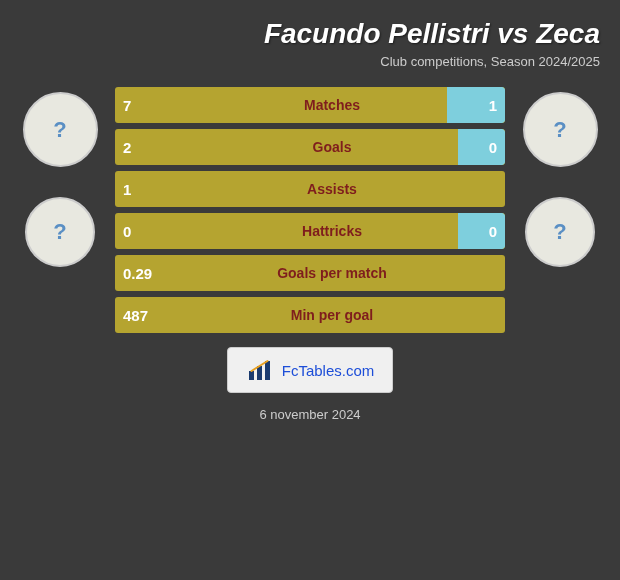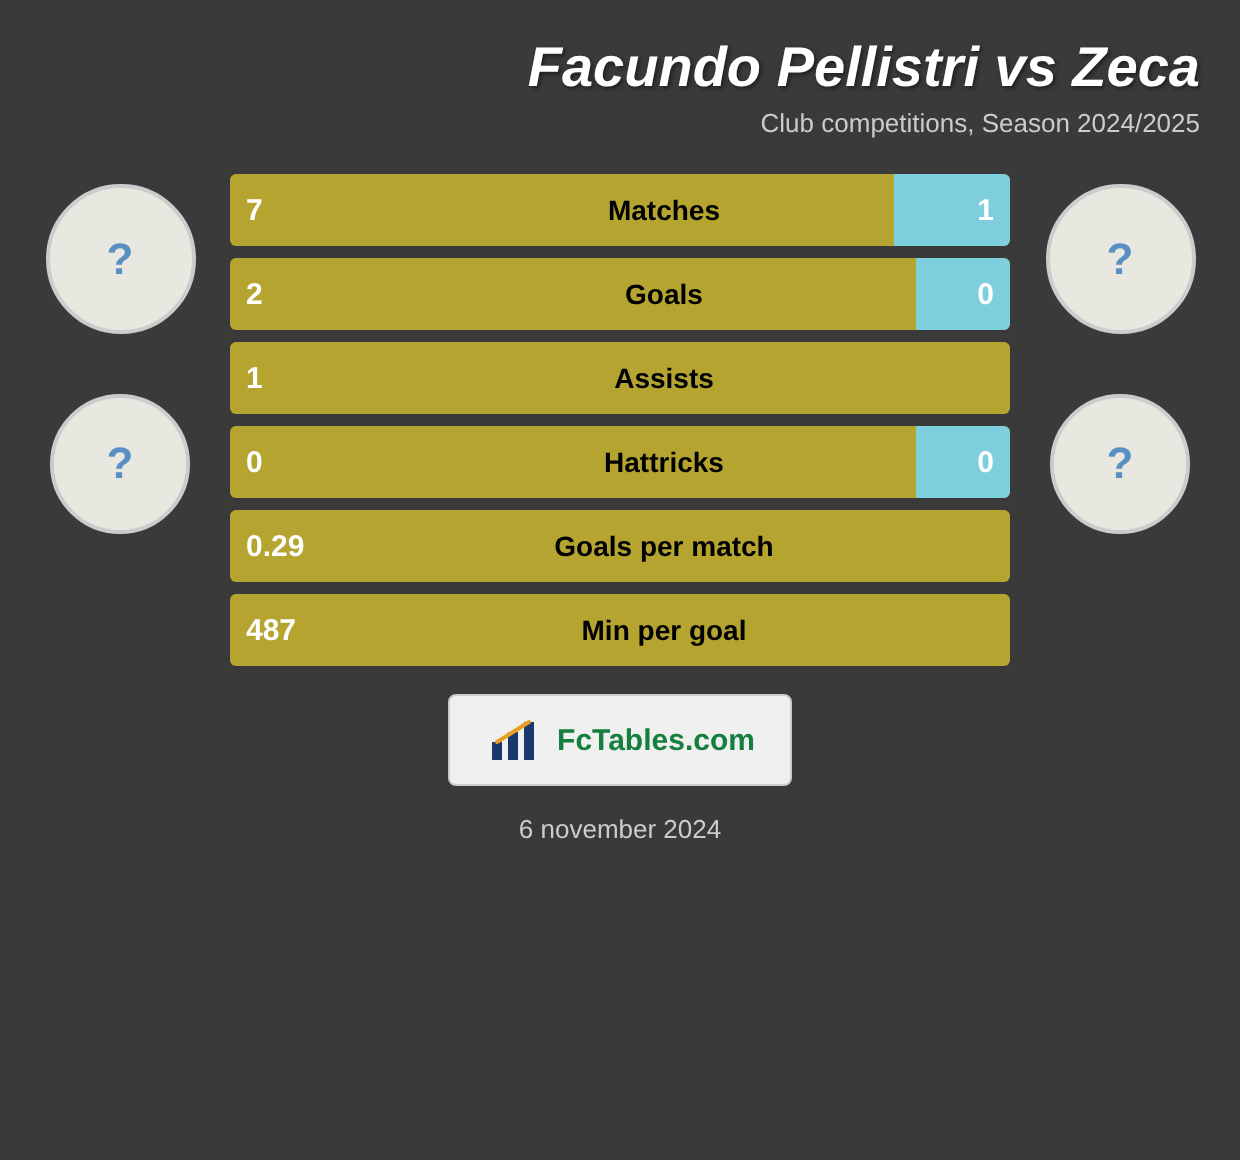--- a/index.html
+++ b/index.html
@@ -124,21 +124,21 @@
       color: #ffffff;
       z-index: 2;
     }
 
     .stat-label {
       position: absolute;
       left: 50%;
       transform: translateX(-50%);
       font-size: 14px;
       font-weight: bold;
-      color: #000000;
+      color: #7f1d1d;
       z-index: 2;
       white-space: nowrap;
       padding-left: 44px;
     }
 
     .stat-right-value {
       position: absolute;
       right: 8px;
       font-size: 15px;
       font-weight: bold;
@@ -163,22 +163,22 @@
       gap: 8px;
     }
 
     .logo-icon {
       width: 28px;
       height: 28px;
     }
 
     .logo-text {
       font-size: 15px;
-      font-weight: bold;
-      color: #15803d;
+      font-weight: normal;
+      color: #1d4ed8;
     }
 
     .footer-date {
       color: #cccccc;
       font-size: 13px;
       margin-top: 6px;
     }
 
     .right-avatars {
       width: 100px;

